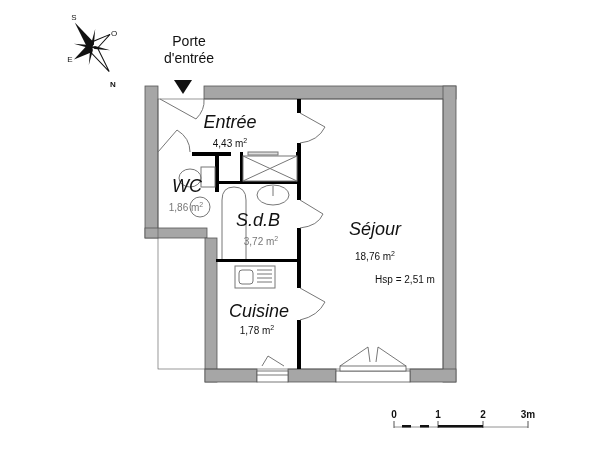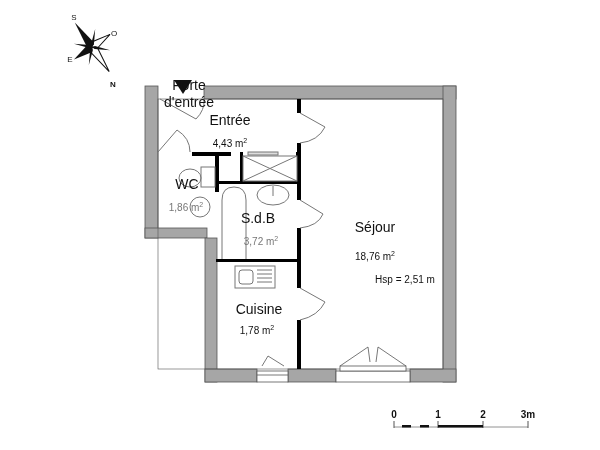--- a/index.html
+++ b/index.html
@@ -1,20 +1,20 @@
 <!DOCTYPE html>
 <html><head>
   <meta charset="utf-8">
   <style>
     html, body { margin:0; padding:0; background:#ffffff; }
     body { width:600px; height:450px; position:relative; overflow:hidden;
            font-family:"Liberation Sans", sans-serif; color:#111; }
     svg.plan { position:absolute; left:0; top:0; }
     .lbl { position:absolute; white-space:nowrap; color:#111; transform:translateX(-50%); }
-    .room-name { font-size:14px; }
+    .room-name { font-size:18px;font-style:italic; }
     .area { font-size:10px; }
     .area sup { font-size:7px; }
     .porte { font-size:14px; text-align:center; line-height:17px; }
     .scale-lbl { position:absolute; font-size:10px; font-weight:bold; transform:translateX(-50%); }
     .faint { color:#777; }
   </style>
 </head>
 <body>
 
 <svg class="plan" width="600" height="450" viewBox="0 0 600 450" xmlns="http://www.w3.org/2000/svg">
@@ -136,21 +136,21 @@
     <rect x="420" y="425" width="9" height="2.5" fill="#111"></rect>
     <rect x="438" y="425" width="45" height="2.5" fill="#111"></rect>
   </g>
 </svg>
 
 <span class="lbl" style="left:74px;top:13px;font-size:8px;">S</span>
 <span class="lbl" style="left:114px;top:29px;font-size:8px;">O</span>
 <span class="lbl" style="left:70px;top:55px;font-size:8px;">E</span>
 <span class="lbl" style="left:113px;top:80px;font-size:8px;font-weight:bold;">N</span>
 
-<div class="lbl porte" style="left:189px;top:33px;margin-top:44px;">
+<div class="lbl porte" style="left:189px;top:33px;">
   <div>Porte</div>
   <div>d'entrée</div>
 </div>
 
 <span class="lbl room-name" style="left:230px;top:112px;">Entrée</span>
 <span class="lbl area" style="left:230px;top:137px;"><span>4,43 m</span><sup>2</sup></span>
 
 <span class="lbl room-name" style="left:187px;top:176px;">WC</span>
 <span class="lbl area faint" style="left:186px;top:201px;"><span>1,86 m</span><sup>2</sup></span>
 

